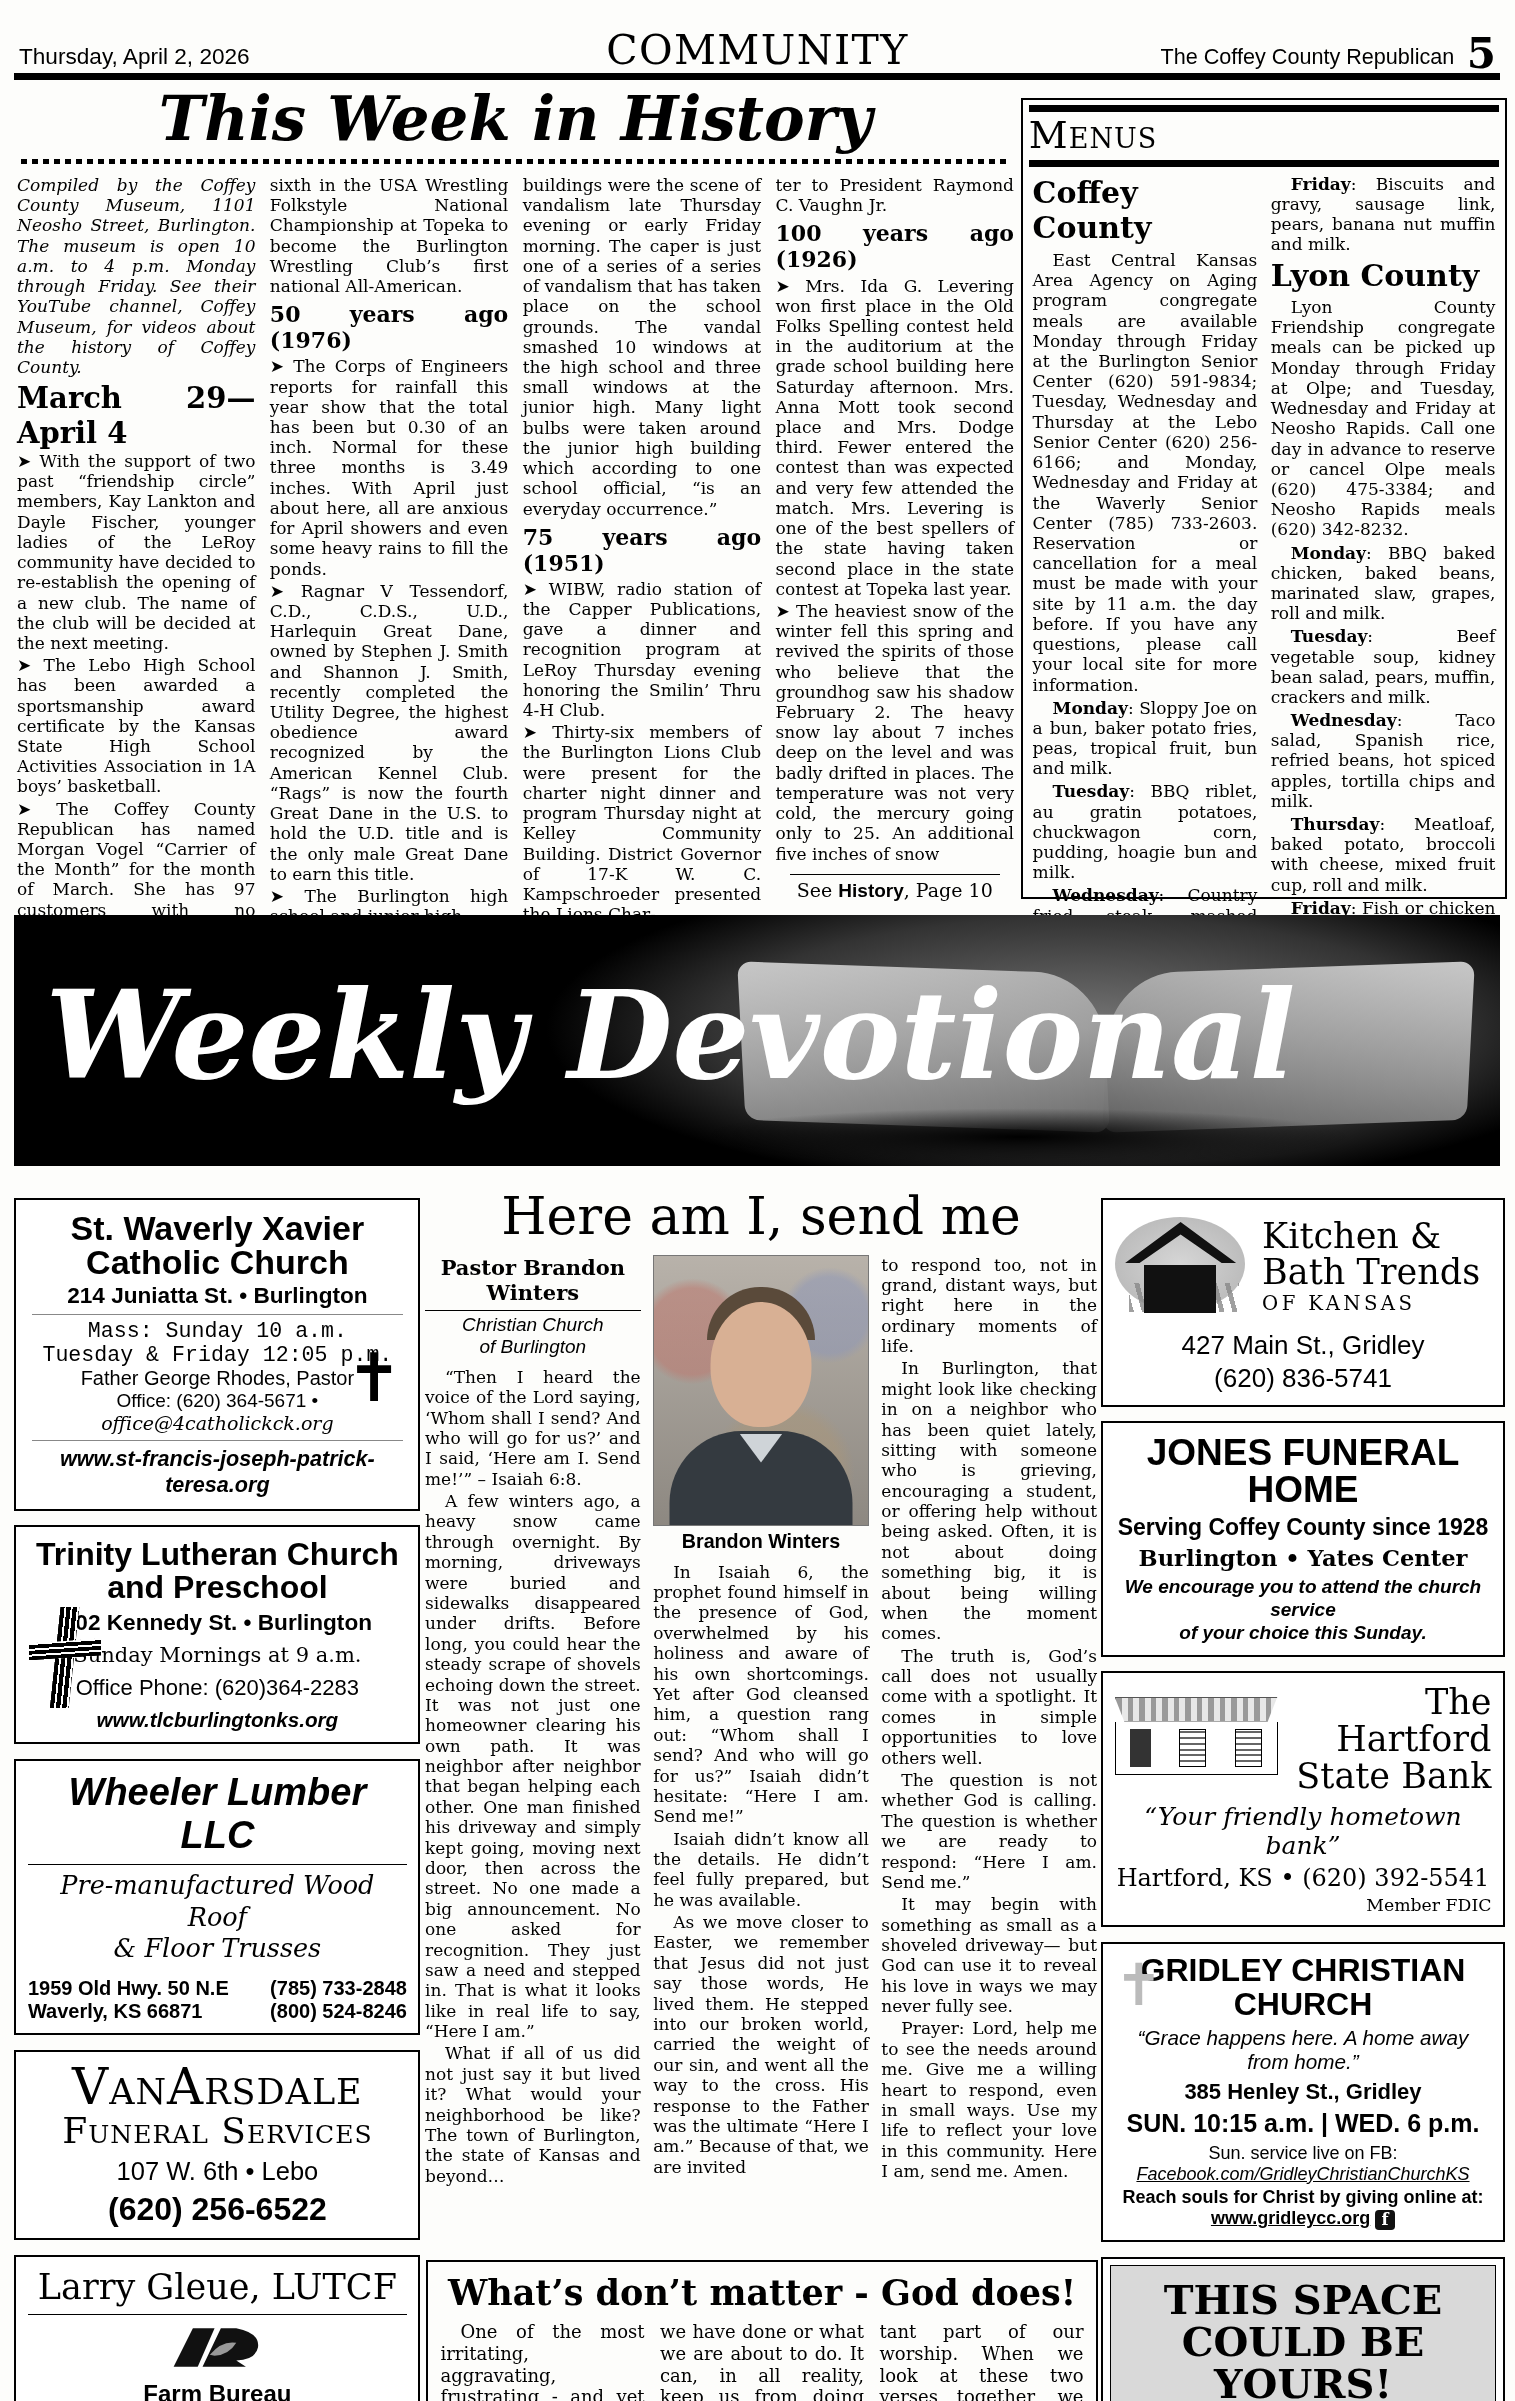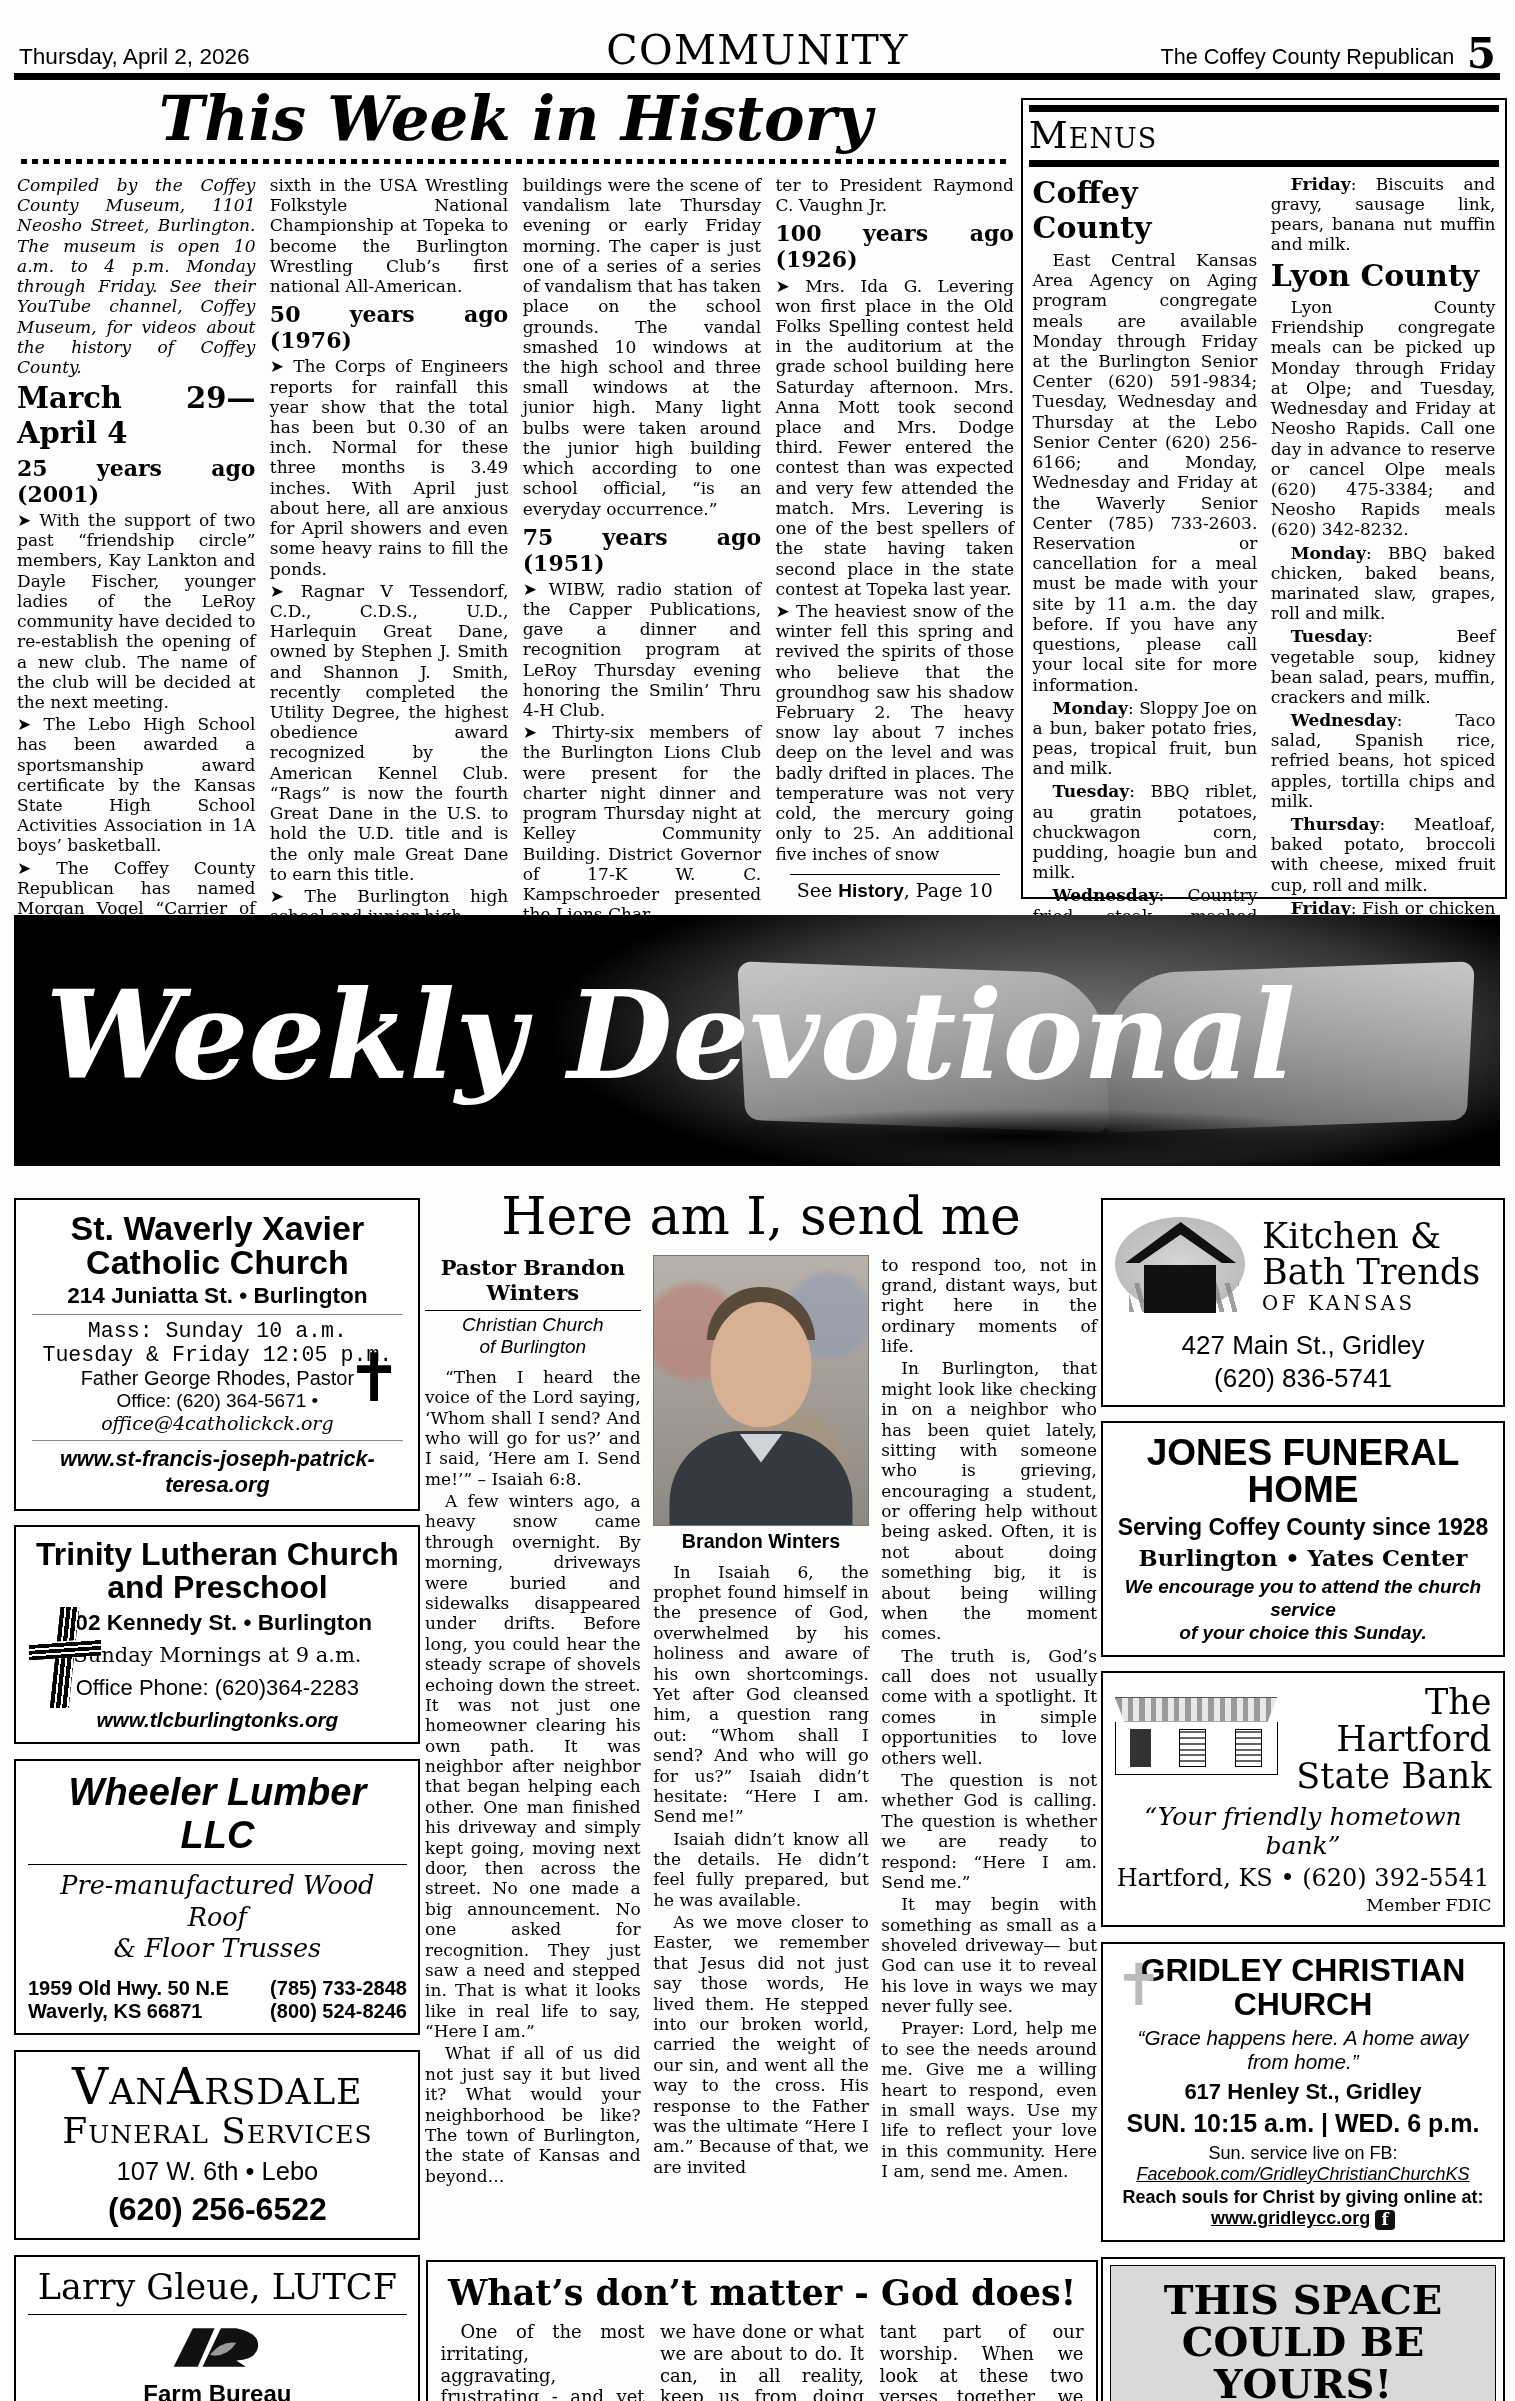--- a/index.html
+++ b/index.html
@@ -180,21 +180,20 @@
 </div>
 <div class="abs" id="headrule"></div>
 
 <div class="abs" id="history">
   <div class="hist-title">This Week in History</div>
   <div class="hist-dots"></div>
   <div class="hist-cols">
     <div class="hcol just">
       <p class="intro">Compiled by the Coffey County Museum, 1101 Neosho Street, Burlington. The museum is open 10 a.m. to 4 p.m. Monday through Friday. See their YouTube channel, Coffey Museum, for videos about the history of Coffey County.</p>
       <div class="hh2">March 29—April 4</div>
-      <div class="hh3">25 years ago (2001)</div>
       <p>➤ With the support of two past “friendship circle” members, Kay Lankton and Dayle Fischer, younger ladies of the LeRoy community have decided to re-establish the opening of a new club. The name of the club will be decided at the next meeting.</p>
       <p>➤ The Lebo High School has been awarded a sportsmanship award certificate by the Kansas State High School Activities Association in 1A boys’ basketball.</p>
       <p>➤ The Coffey County Republican has named Morgan Vogel “Carrier of the Month” for the month of March. She has 97 customers with no complaints.</p>
       <p>➤ Kyle Manwaring placed</p>
     </div>
     <div class="hcol just">
       <p>sixth in the USA Wrestling Folkstyle National Championship at Topeka to become the Burlington Wrestling Club’s first national All-American.</p>
       <div class="hh3">50 years ago (1976)</div>
       <p>➤ The Corps of Engineers reports for rainfall this year show that the total has been but 0.30 of an inch. Normal for these three months is 3.49 inches. With April just about here, all are anxious for April showers and even some heavy rains to fill the ponds.</p>
       <p>➤ Ragnar V Tessendorf, C.D., C.D.S., U.D., Harlequin Great Dane, owned by Stephen J. Smith and Shannon J. Smith, recently completed the Utility Degree, the highest obedience award recognized by the American Kennel Club. “Rags” is now the fourth Great Dane in the U.S. to hold the U.D. title and is the only male Great Dane to earn this title.</p>
@@ -410,21 +409,21 @@
     </div>
     <div class="hf-tag">“Your friendly hometown bank”</div>
     <div class="hf-addr">Hartford, KS • (620) 392-5541</div>
     <div class="hf-fdic">Member FDIC</div>
   </div>
 
   <div class="ad s">
     <div class="gr-deco">✝</div>
     <div class="gr-name"><span>GRIDLEY CHRISTIAN</span><br><span>CHURCH</span></div>
     <div class="gr-tag">“Grace happens here.  A home away from home.”</div>
-    <div class="gr-addr">617 Henley St., Gridley</div>
+    <div class="gr-addr">385 Henley St., Gridley</div>
     <div class="gr-times">SUN. 10:15 a.m.   |   WED. 6 p.m.</div>
     <div class="gr-fb"><span>Sun. service live on FB: </span><i>Facebook.com/GridleyChristianChurchKS</i></div>
     <div class="gr-give"><span>Reach souls for Christ by giving online at: </span><b>www.gridleycc.org</b><span class="f-icon">f</span></div>
   </div>
 
   <div class="ad" style="padding:6.7px;">
     <div class="space-inner">
       <div class="sp-line">THIS SPACE</div>
       <div class="sp-line">COULD BE YOURS!</div>
 

